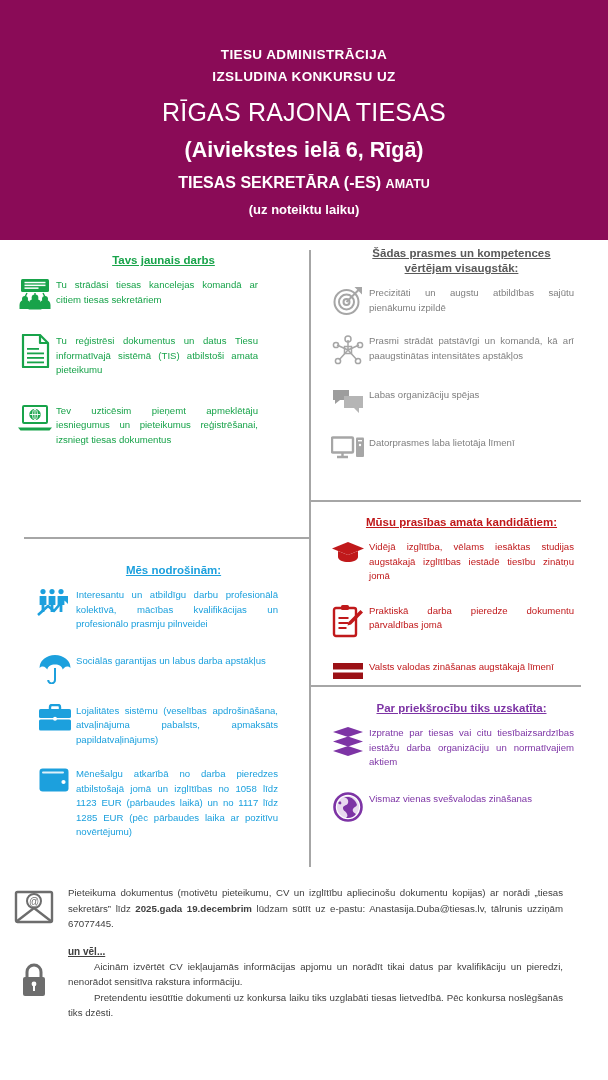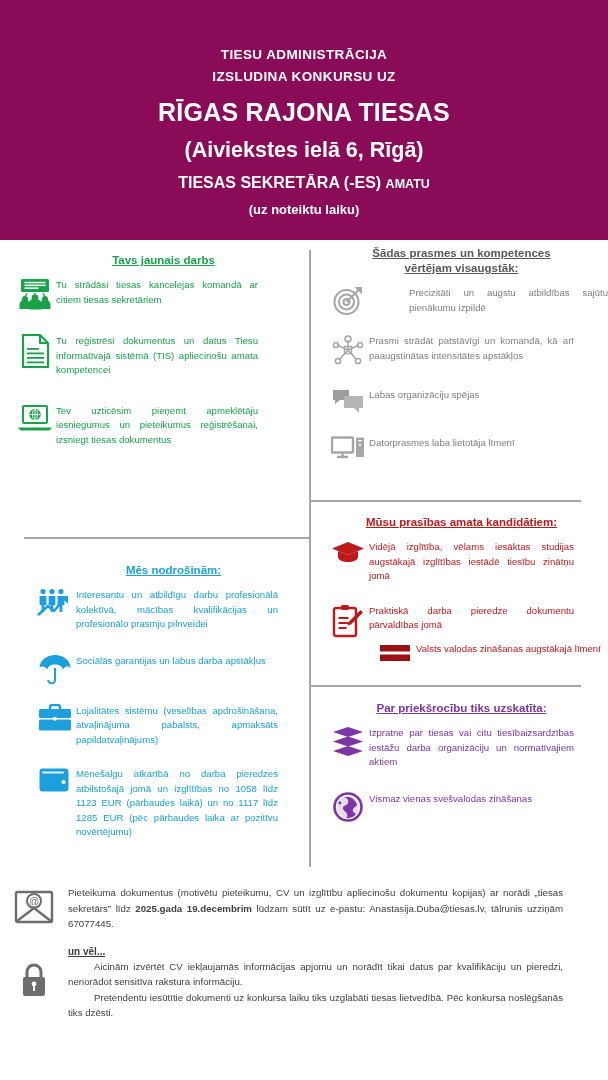--- a/index.html
+++ b/index.html
@@ -18,21 +18,21 @@
     display: flex; flex-direction: column;
     align-items: center; justify-content: flex-start;
     padding-top: 44px;
     color: #ffffff; text-align: center;
   }
   .hdr-line1, .hdr-line2 {
     font-size: 13.5px; font-weight: bold; letter-spacing: .4px;
     line-height: 22px;
   }
   .hdr-title {
-    font-size: 25px; font-weight: bold; line-height: 38px;
+    font-size: 25px; font-weight: normal; line-height: 38px;
     letter-spacing: .2px; margin-top: 5px;
   }
   .hdr-addr {
     font-size: 21.5px; font-weight: bold; line-height: 34px;
     margin-top: 2px;
   }
   .hdr-post {
     font-size: 16px; font-weight: bold; line-height: 28px; margin-top: 2px;
   }
   .hdr-post .small { font-size: 12.5px; font-weight: bold; }
@@ -170,21 +170,21 @@
             <div class="icon-cell">
               <svg width="30" height="34" viewBox="0 0 30 34">
                 <path d="M3 1 h17 l8 8 v24 h-25 z" fill="none" stroke="#18a34a" stroke-width="2.2" stroke-linejoin="round"></path>
                 <path d="M20 1 v8 h8" fill="none" stroke="#18a34a" stroke-width="2.2" stroke-linejoin="round"></path>
                 <rect x="7" y="14" width="12" height="1.8" fill="#18a34a"></rect>
                 <rect x="7" y="18.5" width="17" height="1.8" fill="#18a34a"></rect>
                 <rect x="7" y="23" width="17" height="1.8" fill="#18a34a"></rect>
                 <rect x="7" y="27.5" width="17" height="1.8" fill="#18a34a"></rect>
               </svg>
             </div>
-            <div class="item-text">Tu reģistrēsi dokumentus un datus Tiesu informatīvajā sistēmā (TIS) apliecinošu amata kompetencei</div>
+            <div class="item-text">Tu reģistrēsi dokumentus un datus Tiesu informatīvajā sistēmā (TIS) atbilstoši amata pieteikumu</div>
           </div>
 
           <div class="item" style="margin-top:26px;">
             <div class="icon-cell">
               <svg width="36" height="28" viewBox="0 0 36 28">
                 <rect x="6" y="2" width="24" height="17" rx="1" fill="none" stroke="#18a34a" stroke-width="2"></rect>
                 <circle cx="18" cy="10.5" r="5.2" fill="#18a34a"></circle>
                 <circle cx="18" cy="10.5" r="5.2" fill="none" stroke="#18a34a" stroke-width="1"></circle>
                 <path d="M12.8 10.5 h10.4 M18 5.3 v10.4" stroke="#ffffff" stroke-width="0.9"></path>
                 <ellipse cx="18" cy="10.5" rx="2.4" ry="5.2" fill="none" stroke="#ffffff" stroke-width="0.9"></ellipse>
@@ -256,21 +256,21 @@
       </div>
     </div>
 
     <div class="col col-right">
 
       <div class="sec sec-skills theme-gray">
         <div class="sec-title two">Šādas prasmes un kompetences</div>
         <div class="sec-title two">vērtējam visaugstāk:</div>
         <div class="items">
 
-          <div class="item" style="margin-top:6px;gap:40px;">
+          <div class="item" style="margin-top:6px;">
             <div class="icon-cell">
               <svg width="30" height="30" viewBox="0 0 30 30">
                 <circle cx="13.5" cy="16" r="12" fill="none" stroke="#a6a6a6" stroke-width="2"></circle>
                 <circle cx="13.5" cy="16" r="7.5" fill="none" stroke="#a6a6a6" stroke-width="2"></circle>
                 <circle cx="13.5" cy="16" r="3" fill="none" stroke="#a6a6a6" stroke-width="2"></circle>
                 <path d="M13.5 16 L27 2.5" stroke="#a6a6a6" stroke-width="2"></path>
                 <path d="M21.5 1 h7.5 v7.5 z" fill="#a6a6a6"></path>
               </svg>
             </div>
             <div class="item-text">Precizitāti un augstu atbildības sajūtu pienākumu izpildē</div>
@@ -338,21 +338,21 @@
               <svg width="32" height="34" viewBox="0 0 32 34">
                 <rect x="2" y="4" width="22" height="28" rx="2" fill="none" stroke="#c0191b" stroke-width="2.4"></rect>
                 <rect x="9" y="1" width="8" height="5" rx="1.6" fill="#c0191b"></rect>
                 <path d="M6.5 14 h10 M6.5 19 h10 M6.5 24 h8" stroke="#c0191b" stroke-width="2"></path>
                 <path d="M28.5 6 L31 8.5 L19 20.5 L15.5 21.5 L16.5 18 z" fill="#c0191b"></path>
               </svg>
             </div>
             <div class="item-text">Praktiskā darba pieredze dokumentu pārvaldības jomā</div>
           </div>
 
-          <div class="item" style="margin-top:4px;padding-left:47px;">
+          <div class="item" style="margin-top:22px;">
             <div class="icon-cell">
               <svg width="32" height="22" viewBox="0 0 32 22">
                 <rect x="1" y="3" width="30" height="6.5" fill="#9b1116"></rect>
                 <rect x="1" y="12.5" width="30" height="6.5" fill="#9b1116"></rect>
               </svg>
             </div>
             <div class="item-text">Valsts valodas zināšanas augstākajā līmenī</div>
           </div>
 
         </div>

